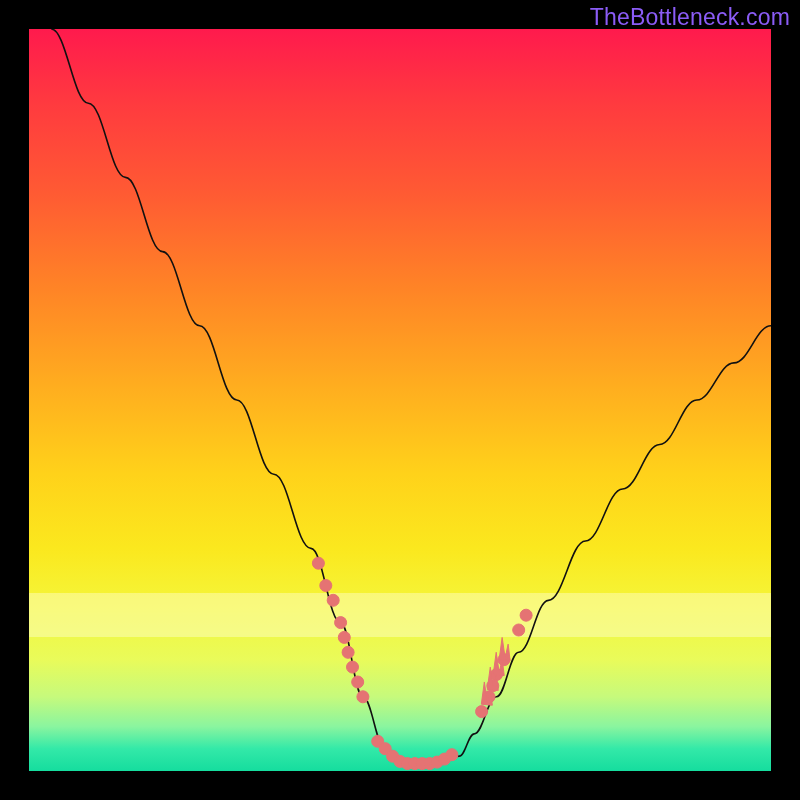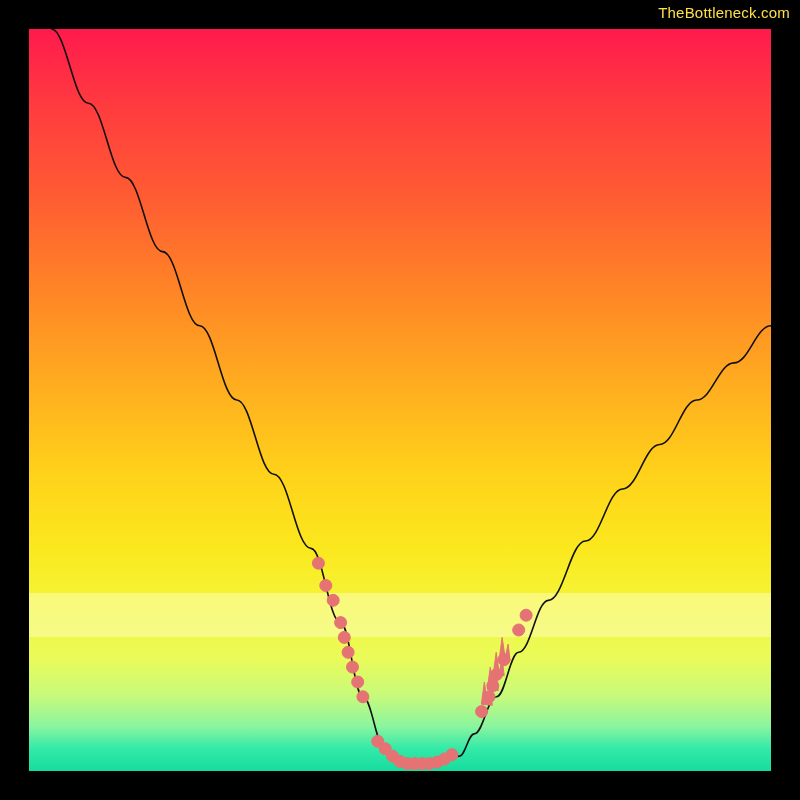--- a/index.html
+++ b/index.html
@@ -44,22 +44,22 @@
   .highlight-band {
     position: absolute;
     left: 0;
     width: 742px;
     background: rgba(255, 255, 220, 0.42);
   }
   .watermark {
     position: absolute;
     top: 4px;
     right: 10px;
-    color: #fde047;
-    font-size: 15px;
+    color: #8b5cf6;
+    font-size: 23px;
     letter-spacing: 0.2px;
     z-index: 50;
   }
   svg.curve {
     position: absolute;
     left: 0;
     top: 0;
     width: 742px;
     height: 742px;
     z-index: 10;

